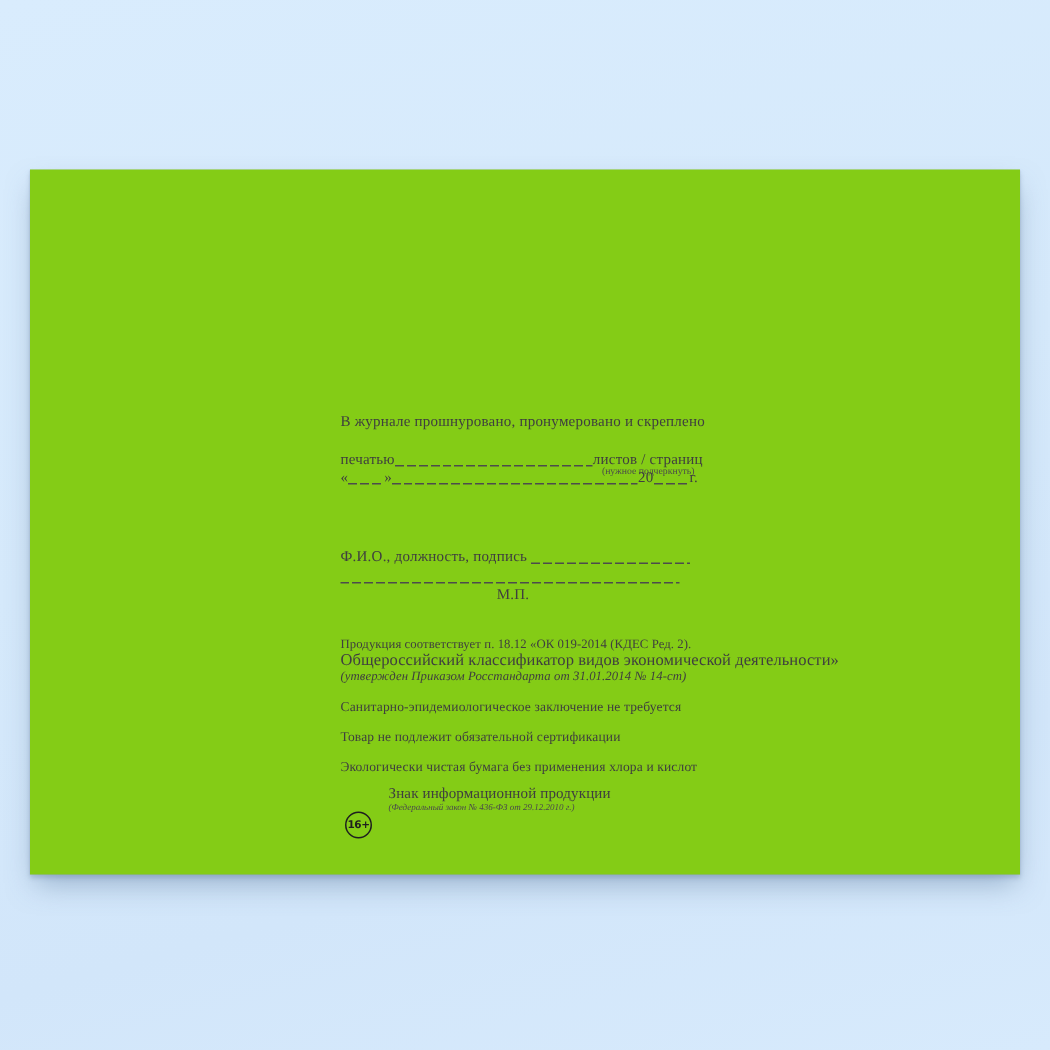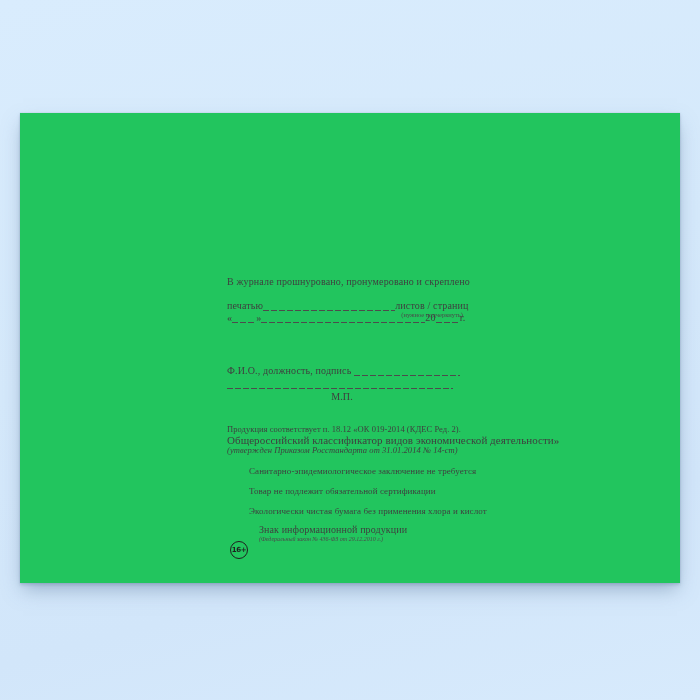--- a/index.html
+++ b/index.html
@@ -12,21 +12,21 @@
   body {
     background: linear-gradient(165deg, #d9ecfd 0%, #d5e9fb 45%, #d2e6fa 75%, #d7eafc 100%);
     font-family: "Liberation Serif", "DejaVu Serif", serif;
   }
   .paper {
     position: absolute;
     left: 20px;
     top: 113px;
     width: 660px;
     height: 470px;
-    background: #22c55e;
+    background: #84cc16;
     box-shadow: 0 2px 3px rgba(110, 135, 165, 0.35),
                 0 9px 18px -3px rgba(95, 125, 160, 0.50),
                 0 0 1px rgba(120, 140, 165, 0.45);
     color: #3f3f3f;
   }
   .line {
     position: absolute;
     left: 207px;
     white-space: nowrap;
     font-size: 10px;
@@ -60,21 +60,21 @@
   }
   .l-prod {
     top: 311px;
     font-size: 8.5px;
     line-height: 10.6px;
     letter-spacing: 0.05px;
     white-space: nowrap;
   }
   .l-prod .italic { font-style: italic; }
   .l-prod .line2 { font-size: 11px; text-align: right; }
-  .statement { font-size: 9px; letter-spacing: 0.1px; margin-left: 22px; }
+  .statement { font-size: 9px; letter-spacing: 0.1px; }
   .l-st1 { top: 353px; }
   .l-st2 { top: 373px; }
   .l-st3 { top: 393px; }
   .l-age {
     top: 411px;
     display: flex;
     align-items: flex-start;
   }
   .age-badge {
     width: 16px;

